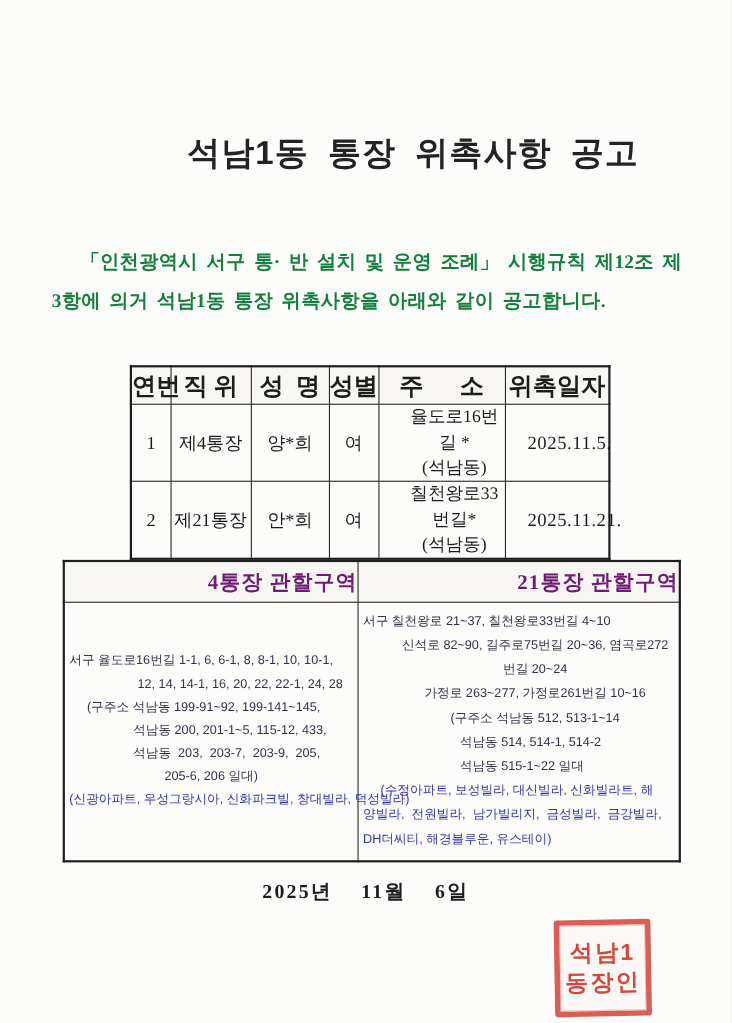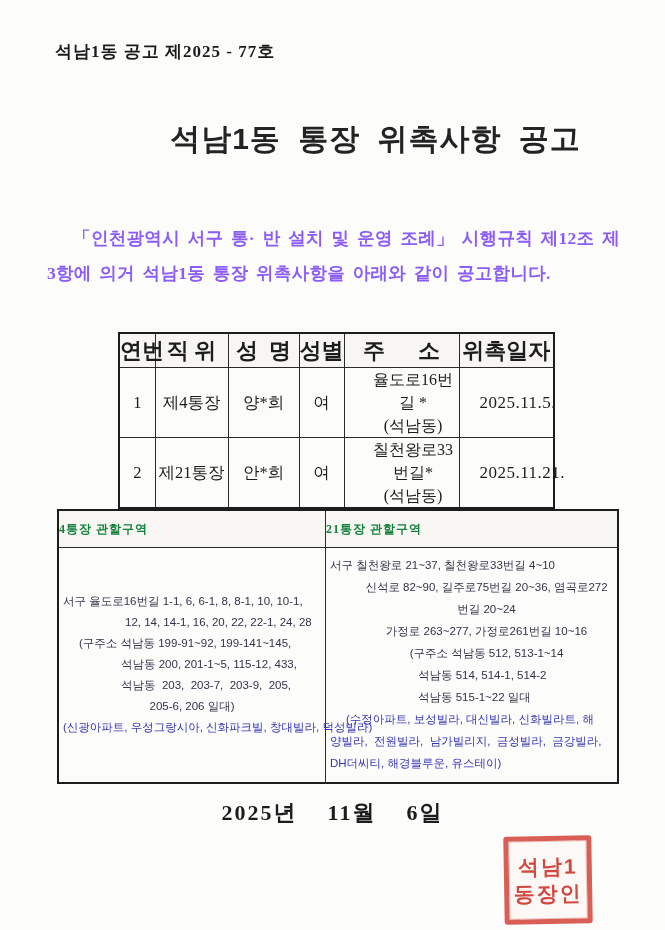--- a/index.html
+++ b/index.html
@@ -31,21 +31,21 @@
     font-family:"Liberation Sans","DejaVu Sans",sans-serif;
     font-size:30px;font-weight:bold;letter-spacing:1px;word-spacing:8px;
     color:#232323;
     margin-left:43px;
   }
 
   
   .body-par{
     position:absolute;left:47px;top:221px;width:573px;
     font-size:17.5px;font-weight:bold;line-height:35px;
-    color:#8b5cf6;letter-spacing:.3px;word-spacing:3px;
+    color:#15803d;letter-spacing:.3px;word-spacing:3px;
     text-align:justify;
   }
   .body-par .indent{display:inline-block;width:26px;}
 
   
   table{border-collapse:collapse;}
   .t1{
     position:absolute;left:118px;top:332px;
     width:435px;
     font-size:16.5px;color:#1c1c1c;
@@ -68,22 +68,22 @@
   
   .t2{
     position:absolute;left:57px;top:509px;
     width:561px;height:250px;
     table-layout:fixed;
     border:2px solid #1d1d1d;
     color:#32324a;
   }
   .t2 th,.t2 td{border:1px solid #2a2a2a;vertical-align:middle;padding:0;}
   .t2 thead th{
-    height:36px;text-align:left;font-weight:bold;
-    font-size:12px;background:#f7f6f3;color:#15803d;
+    height:36px;text-align:right;font-weight:bold;
+    font-size:19px;background:#f7f6f3;color:#701a75;
     letter-spacing:1px;
   }
   .t2 td.zone{
     font-family:"Liberation Sans","DejaVu Sans",sans-serif;
     font-size:11.5px;line-height:21px;
     vertical-align:middle;
     padding:6px 4px 8px 4px;
   }
   .t2 .col-left{width:266px;}
   .t2 .col-right{width:291px;}
@@ -94,21 +94,21 @@
   .ln.pl62{padding-left:62px;}
   .ln.pl85{padding-left:88px;}
   .ln.ctr{text-align:center;}
   .ln.blue{color:#3434b4;}
   .zone-right .ln{line-height:22px;}
 
   
   .doc-date{
     position:absolute;left:0;top:798px;width:665px;
     text-align:center;
-    font-size:22px;font-weight:bold;letter-spacing:2px;
+    font-size:18px;font-weight:bold;letter-spacing:2px;
     color:#1c1c1c;
   }
 
   
   .signature{
     position:absolute;left:0;top:856px;width:665px;
     text-align:center;
     font-size:34px;font-weight:bold;
     letter-spacing:7px;word-spacing:8px;
     color:#171717;
@@ -131,21 +131,20 @@
     font-size:21px;font-weight:bold;line-height:27px;
     letter-spacing:2px;color:rgba(206,49,39,.88);
     white-space:pre;
   }
 </style>
 </head>
 <body>
 
 <div class="page">
 
-  <div class="notice-no pre">석남1동 공고 제2025 - 77호</div>
 
   <div class="main-title">석남1동 통장 위촉사항 공고</div>
 
   <div class="body-par">
     <span class="indent"></span><span>「인천광역시 서구 통· 반 설치 및 운영 조례」  시행규칙 제12조</span>
     <span>제3항에 의거 석남1동 통장 위촉사항을 아래와 같이 공고합니다.</span>
   </div>
 
   <table class="t1">
     <colgroup>

